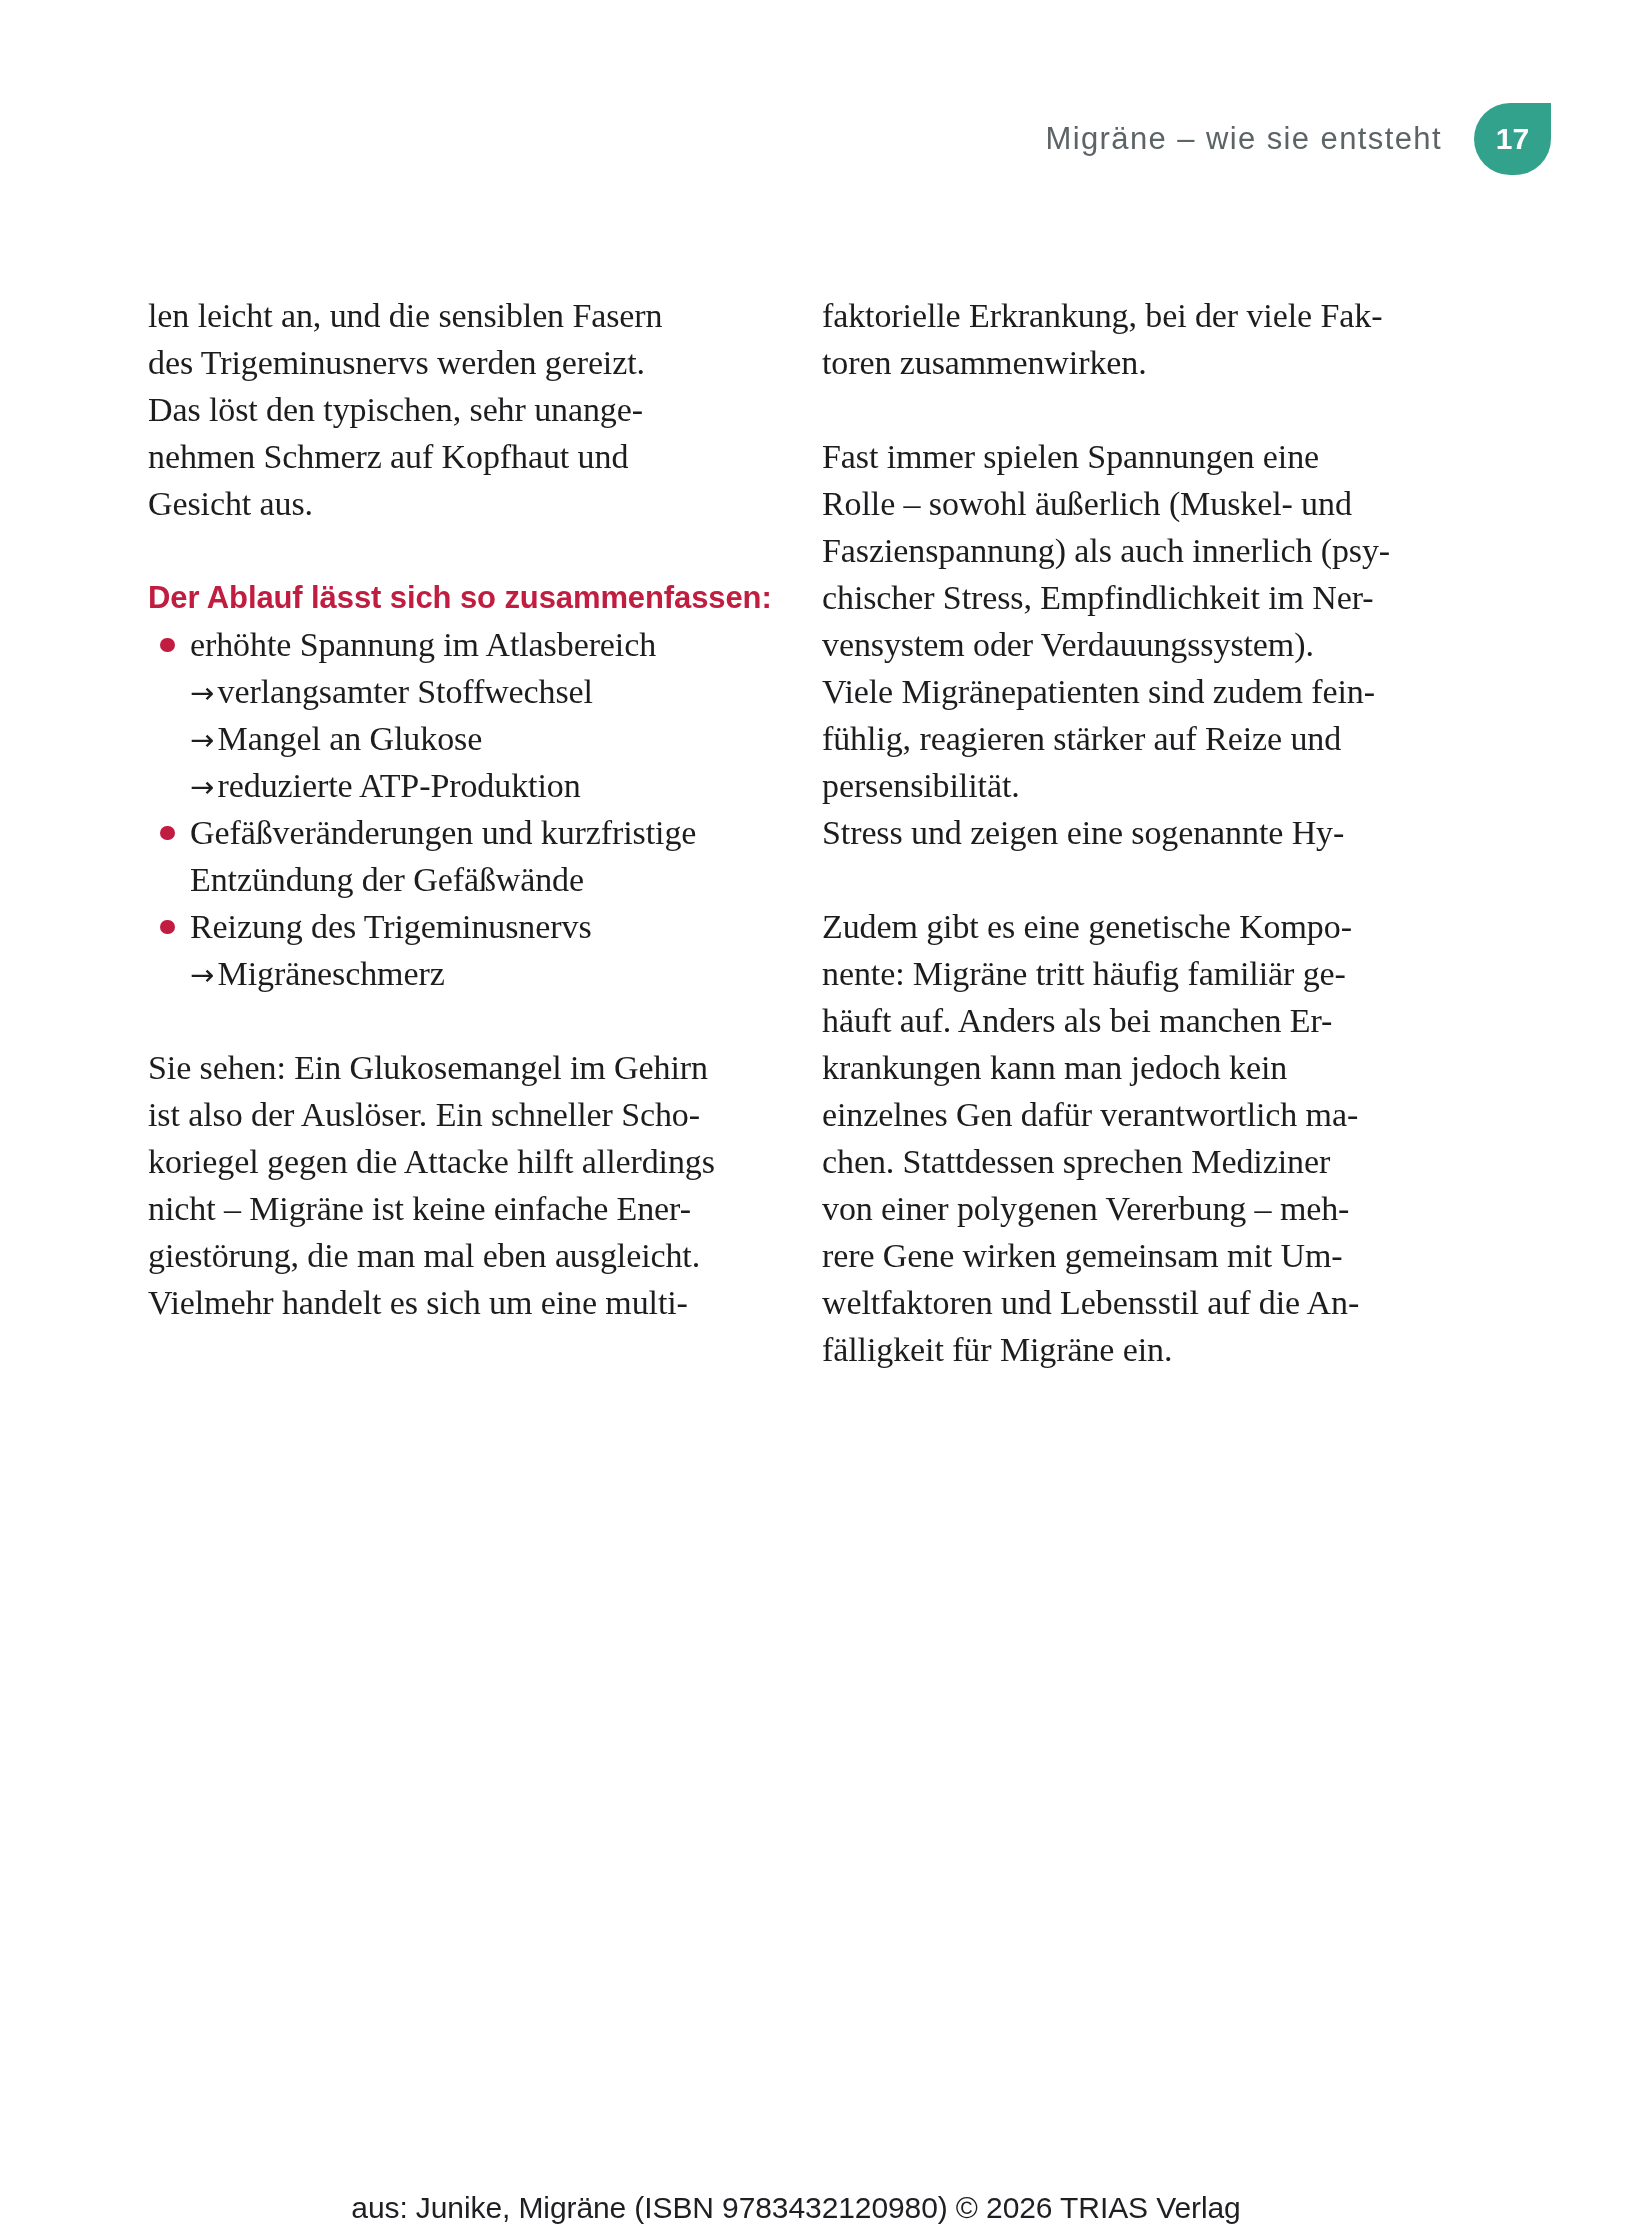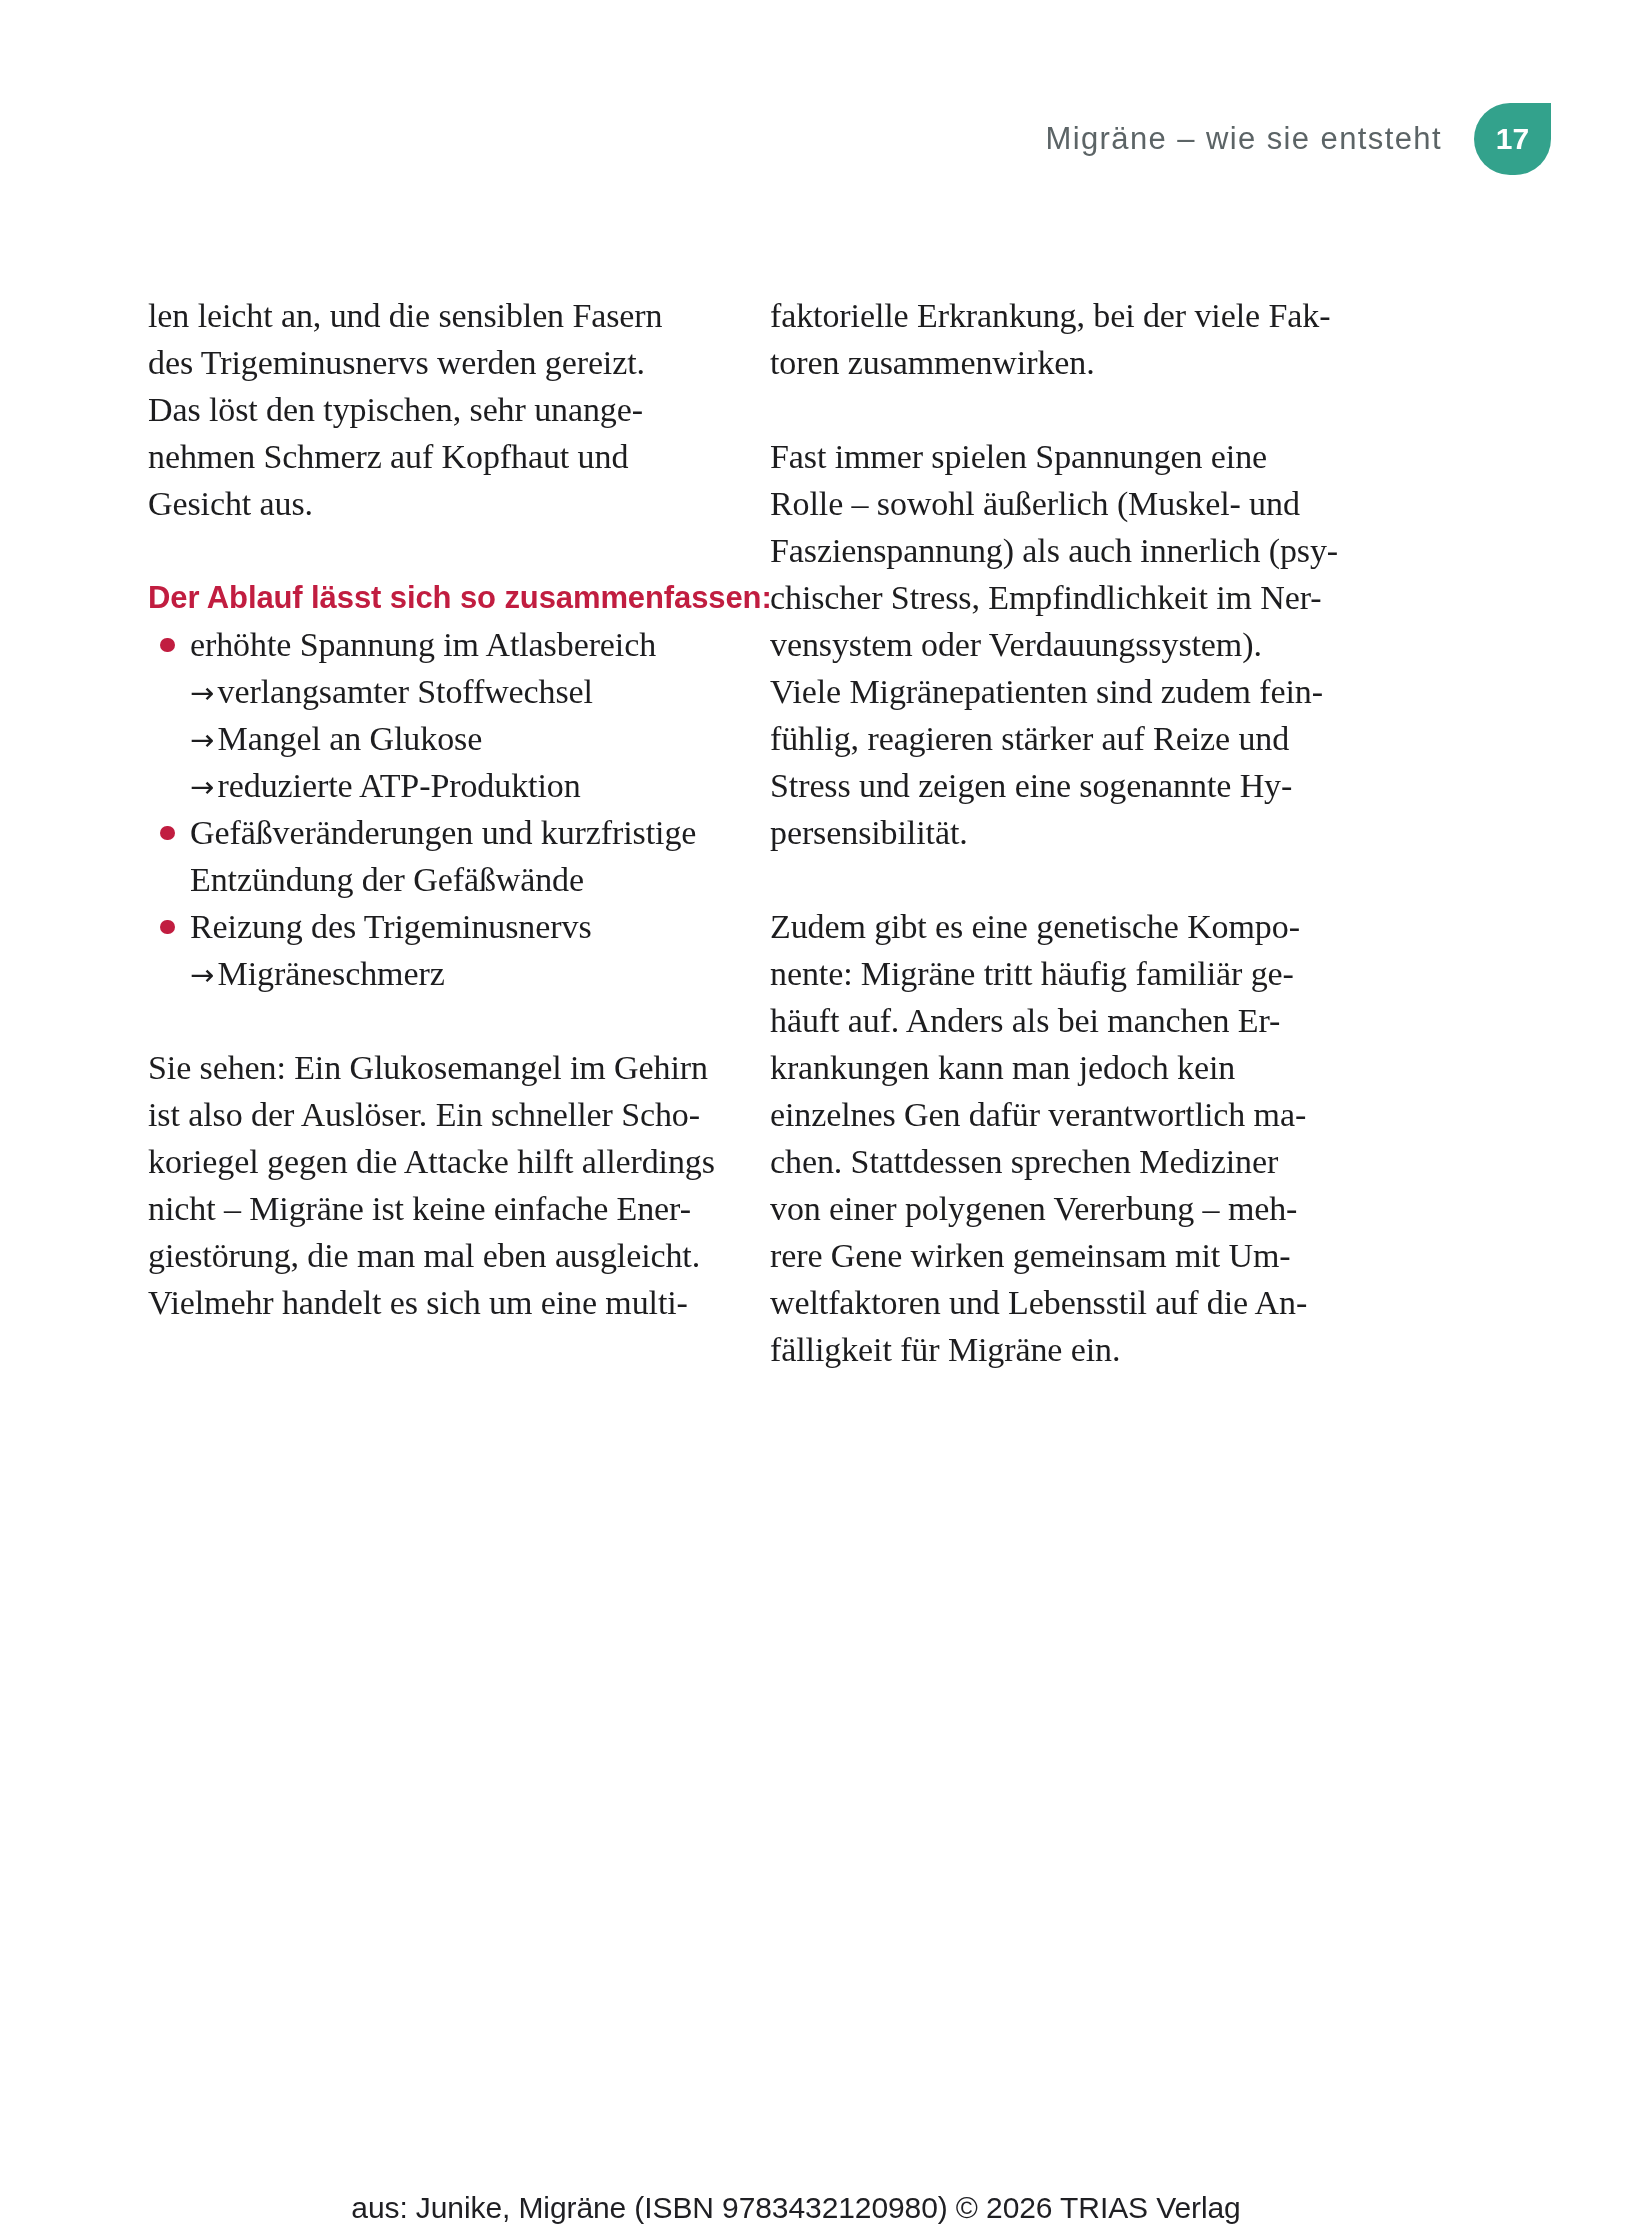--- a/index.html
+++ b/index.html
@@ -51,20 +51,21 @@
     line-height: 72px;
     text-align: center;
   }
 
   
   .columns {
     position: absolute;
     left: 148px;
     top: 292px;
     display: flex;
+    gap: 52px;
   }
   .col {
     width: 622px;
     font-size: 34px;
     line-height: 47px;
     letter-spacing: -0.1px;
   }
   .line { white-space: nowrap; height: 47px; }
   .gap { height: 47px; }
 
@@ -185,22 +186,22 @@
       </div>
     <div class="gap"></div>
     <div class="para">
         <div class="line">Fast immer spielen Spannungen eine</div>
         <div class="line">Rolle – sowohl äußerlich (Muskel- und</div>
         <div class="line">Faszienspannung) als auch innerlich (psy-</div>
         <div class="line">chischer Stress, Empfindlichkeit im Ner-</div>
         <div class="line">vensystem oder Verdauungssystem).</div>
         <div class="line">Viele Migränepatienten sind zudem fein-</div>
         <div class="line">fühlig, reagieren stärker auf Reize und</div>
+        <div class="line">persensibilität.</div>
         <div class="line">Stress und zeigen eine sogenannte Hy-</div>
-        <div class="line">persensibilität.</div>
       </div>
     <div class="gap"></div>
     <div class="para">
         <div class="line">Zudem gibt es eine genetische Kompo-</div>
         <div class="line">nente: Migräne tritt häufig familiär ge-</div>
         <div class="line">häuft auf. Anders als bei manchen Er-</div>
         <div class="line">krankungen kann man jedoch kein</div>
         <div class="line">einzelnes Gen dafür verantwortlich ma-</div>
         <div class="line">chen. Stattdessen sprechen Mediziner</div>
         <div class="line">von einer polygenen Vererbung – meh-</div>

